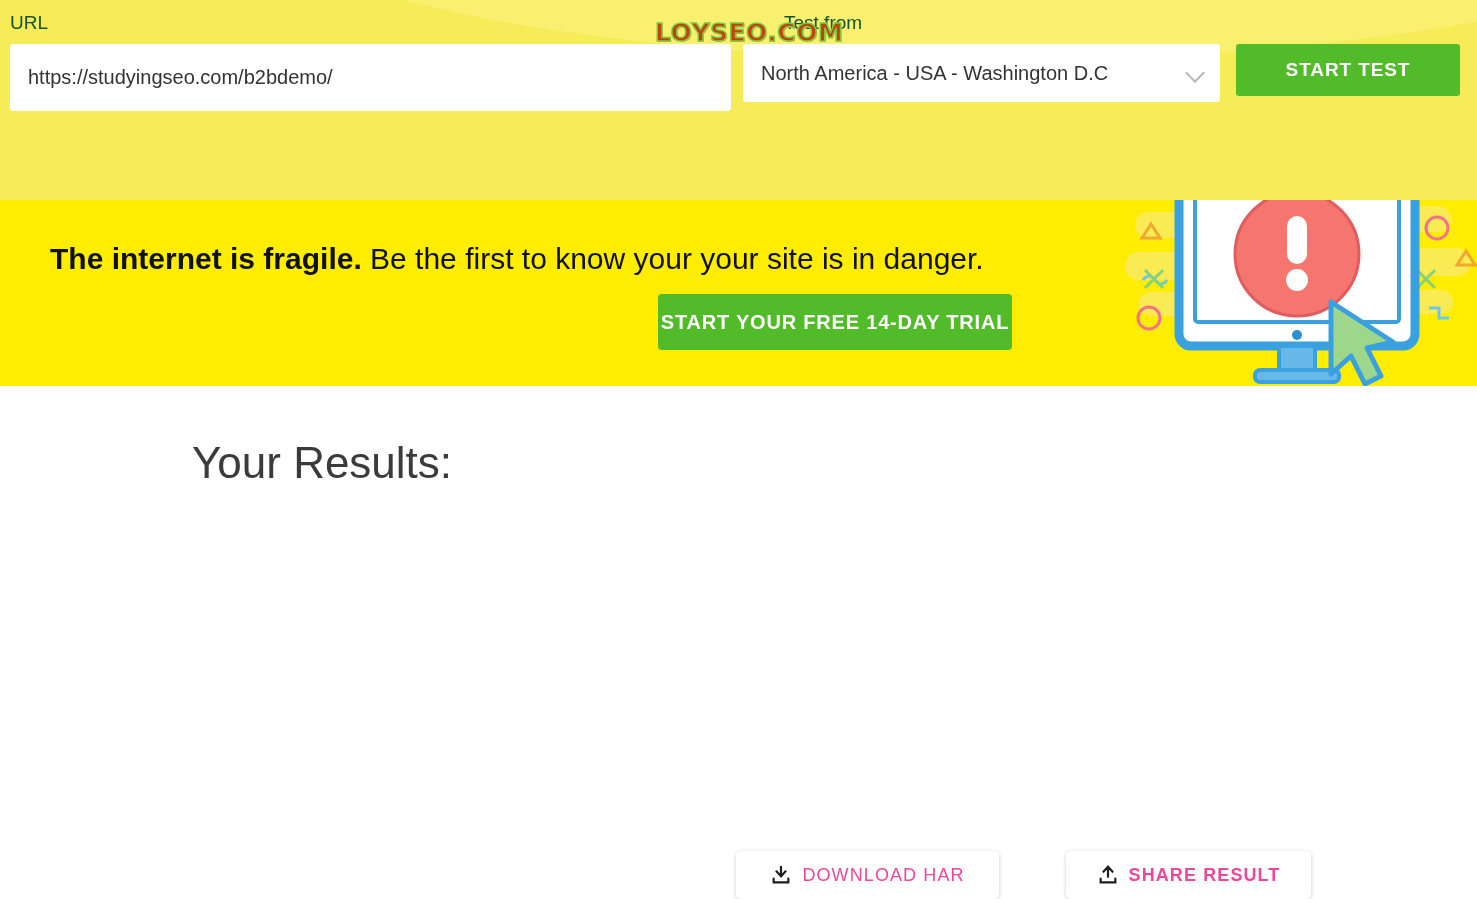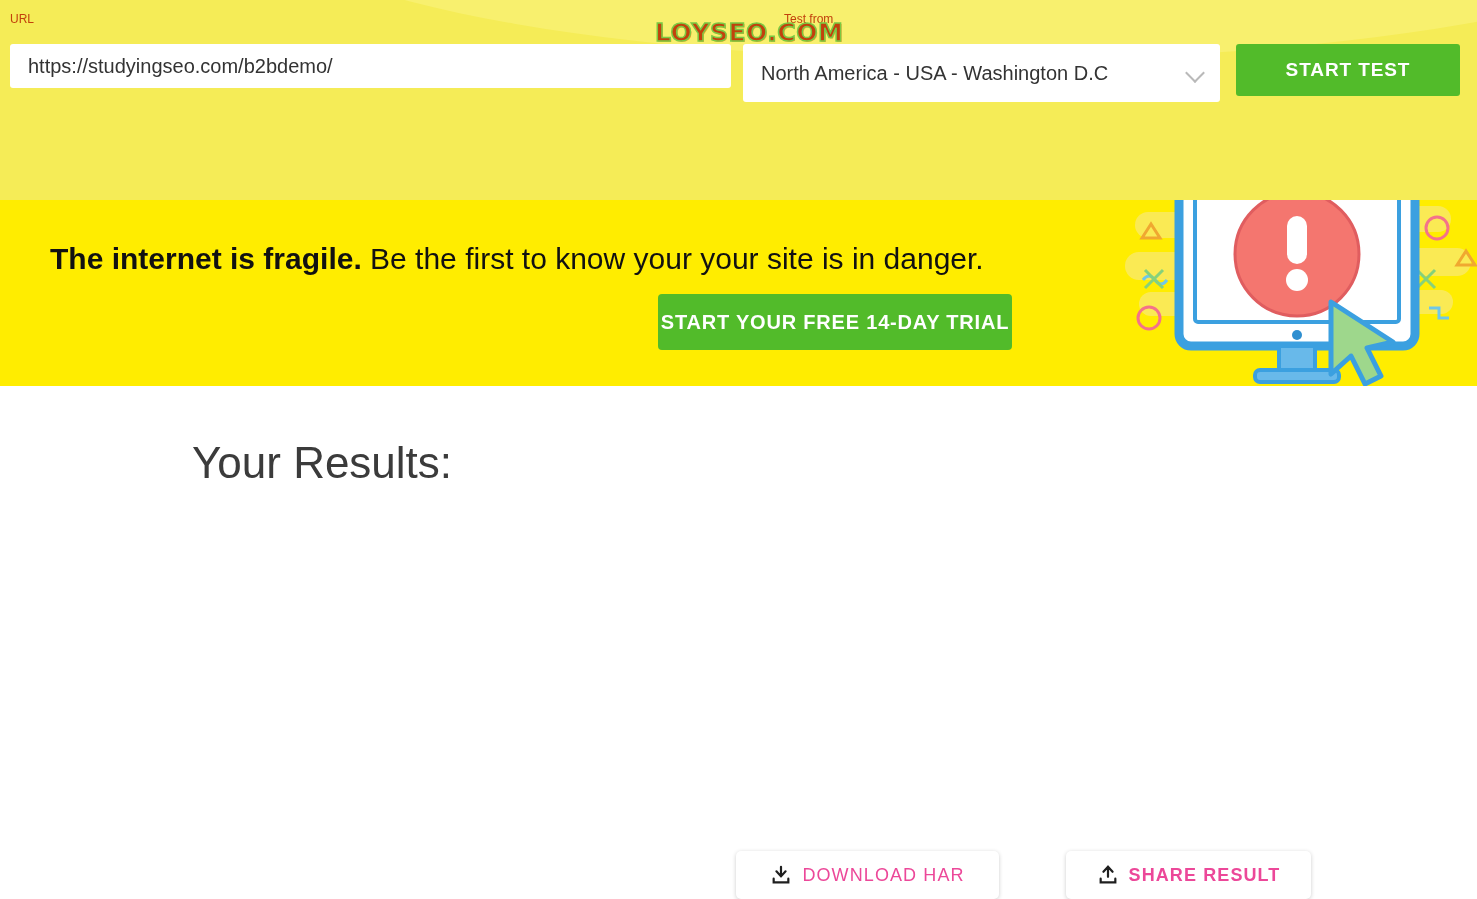--- a/index.html
+++ b/index.html
@@ -33,31 +33,31 @@
     letter-spacing: 0.5px;
     color: #c2410c;
     -webkit-text-stroke: 1.5px #7ac943;
     text-shadow: 1px 1px 0 #f0a030;
     font-family: "DejaVu Sans", sans-serif;
     z-index: 5;
   }
 
   .field-label {
     position: absolute;
-    font-size: 12px;
-    color: #c2410c;
+    font-size: 19px;
+    color: #14532d;
     font-family: "Liberation Sans", sans-serif;
   }
   .label-url  { left: 10px;  top: 12px; }
   .label-test { left: 745px; top: 12px; margin-left: 39px; }
 
   .url-input {
     position: absolute;
     left: 10px; top: 44px;
-    width: 721px; height: 44px;
+    width: 721px; height: 67px;
     background: #ffffff;
     border: none;
     border-radius: 3px;
     font-size: 20px;
     color: #333;
     padding: 0 18px;
     font-family: "Liberation Sans", sans-serif;
     outline: none;
   }
   .select-wrap {

